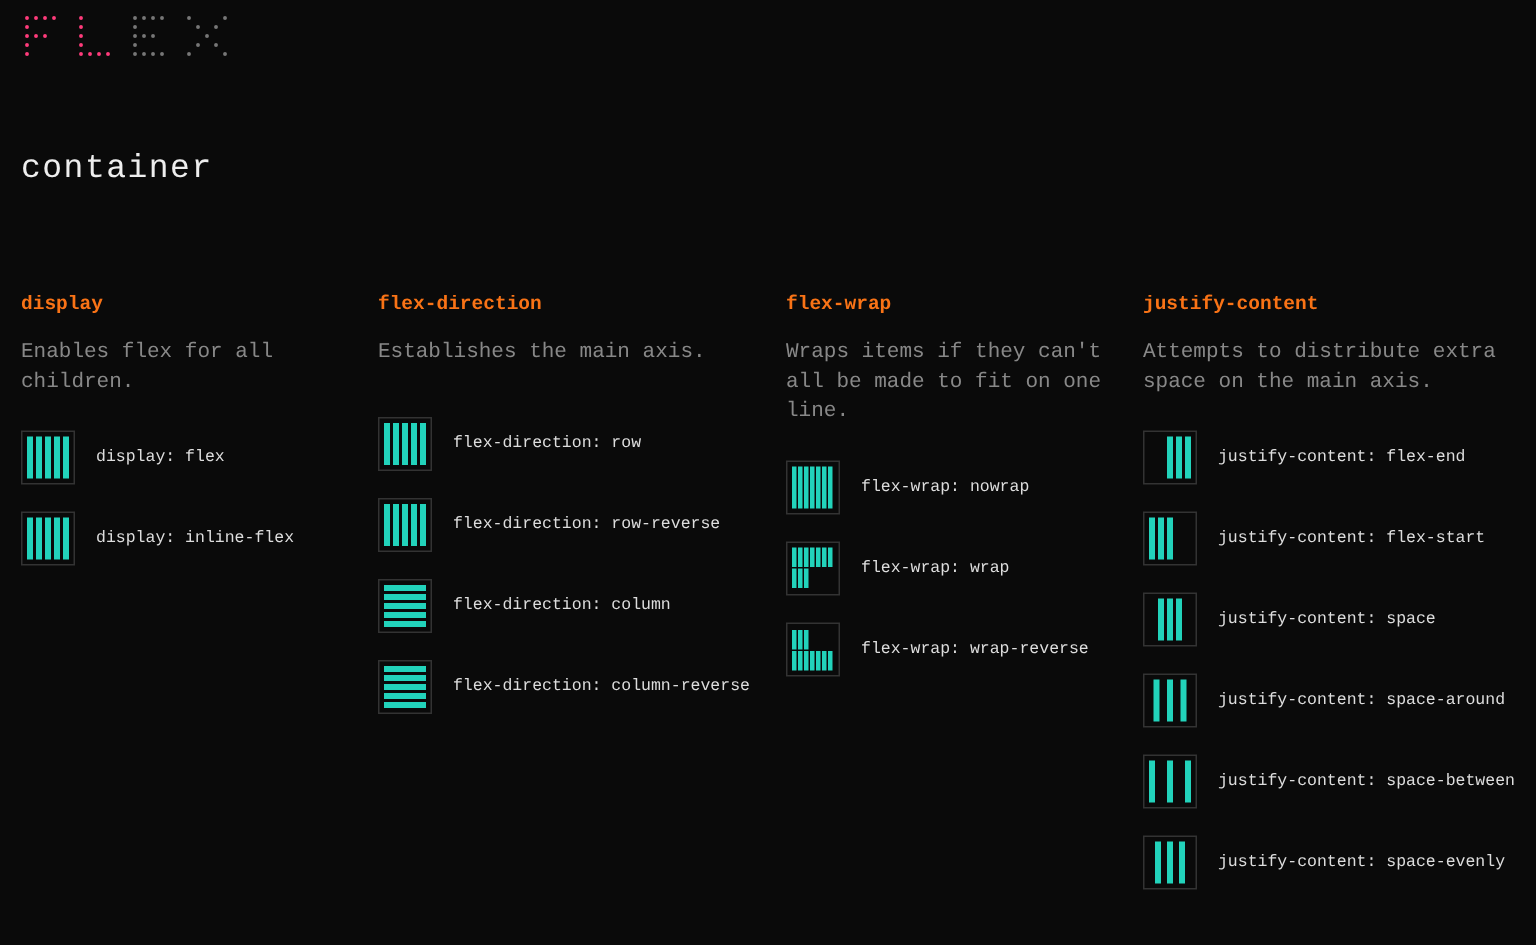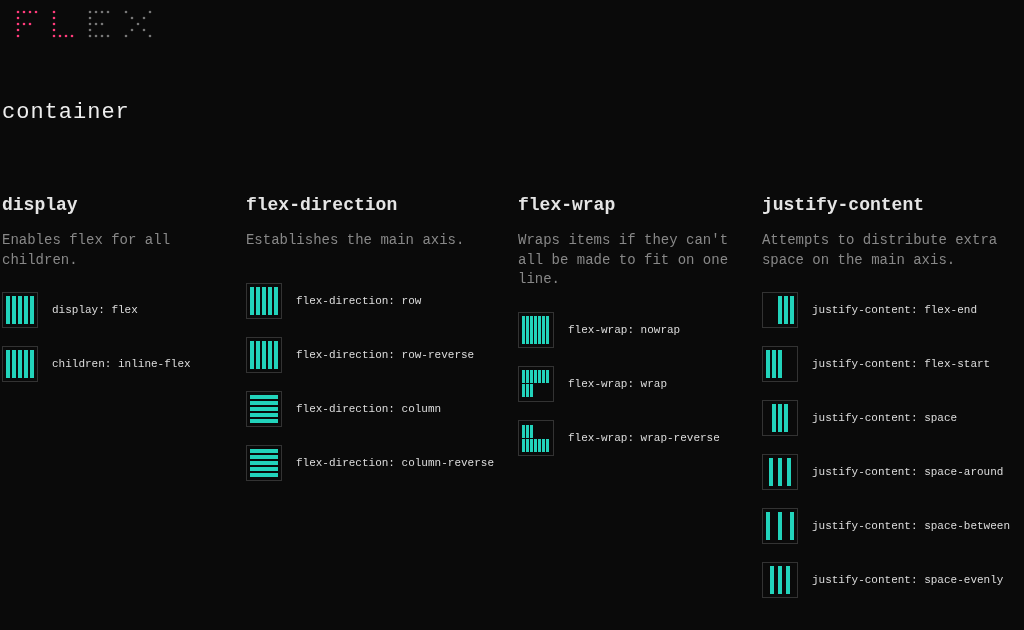--- a/index.html
+++ b/index.html
@@ -11,38 +11,38 @@
     width: 1024px;
     height: 630px;
     overflow: hidden;
   }
   .logo {
     padding: 8px 14px 0 14px;
     height: 38px;
   }
   .logo svg { display: block; }
   .page {
-    padding: 62px 14px 0 2px;
+    padding: 62px 14px 0 14px;
   }
   .page-title {
     font-size: 22px;
     font-weight: normal;
     color: #eee;
     letter-spacing: 1px;
     margin-bottom: 70px;
   }
   .cols {
     display: grid;
     grid-template-columns: repeat(4, 1fr);
     gap: 24px;
   }
   .sec-title {
-    font-size: 18px;
+    font-size: 13px;
     font-weight: bold;
-    color: #e5e5e5;
+    color: #f97316;
     margin-bottom: 16px;
   }
   .sec-desc {
     font-size: 14px;
     color: #888;
     line-height: 1.4;
     margin-bottom: 22px;
     min-height: 30px;
   }
   .option {
@@ -180,21 +180,21 @@
       <div class="option">
         <div class="icon-box">
           <div class="demo row-fill">
               <div class="bar"></div>
               <div class="bar"></div>
               <div class="bar"></div>
               <div class="bar"></div>
               <div class="bar"></div>
             </div>
         </div>
-        <span class="opt-label">children: inline-flex</span>
+        <span class="opt-label">display: inline-flex</span>
       </div>
     </div>
 
     <div class="sec">
       <div class="sec-title">flex-direction</div>
       <div class="sec-desc">Establishes the main axis.</div>
 
       <div class="option">
         <div class="icon-box">
           <div class="demo row-fill">

